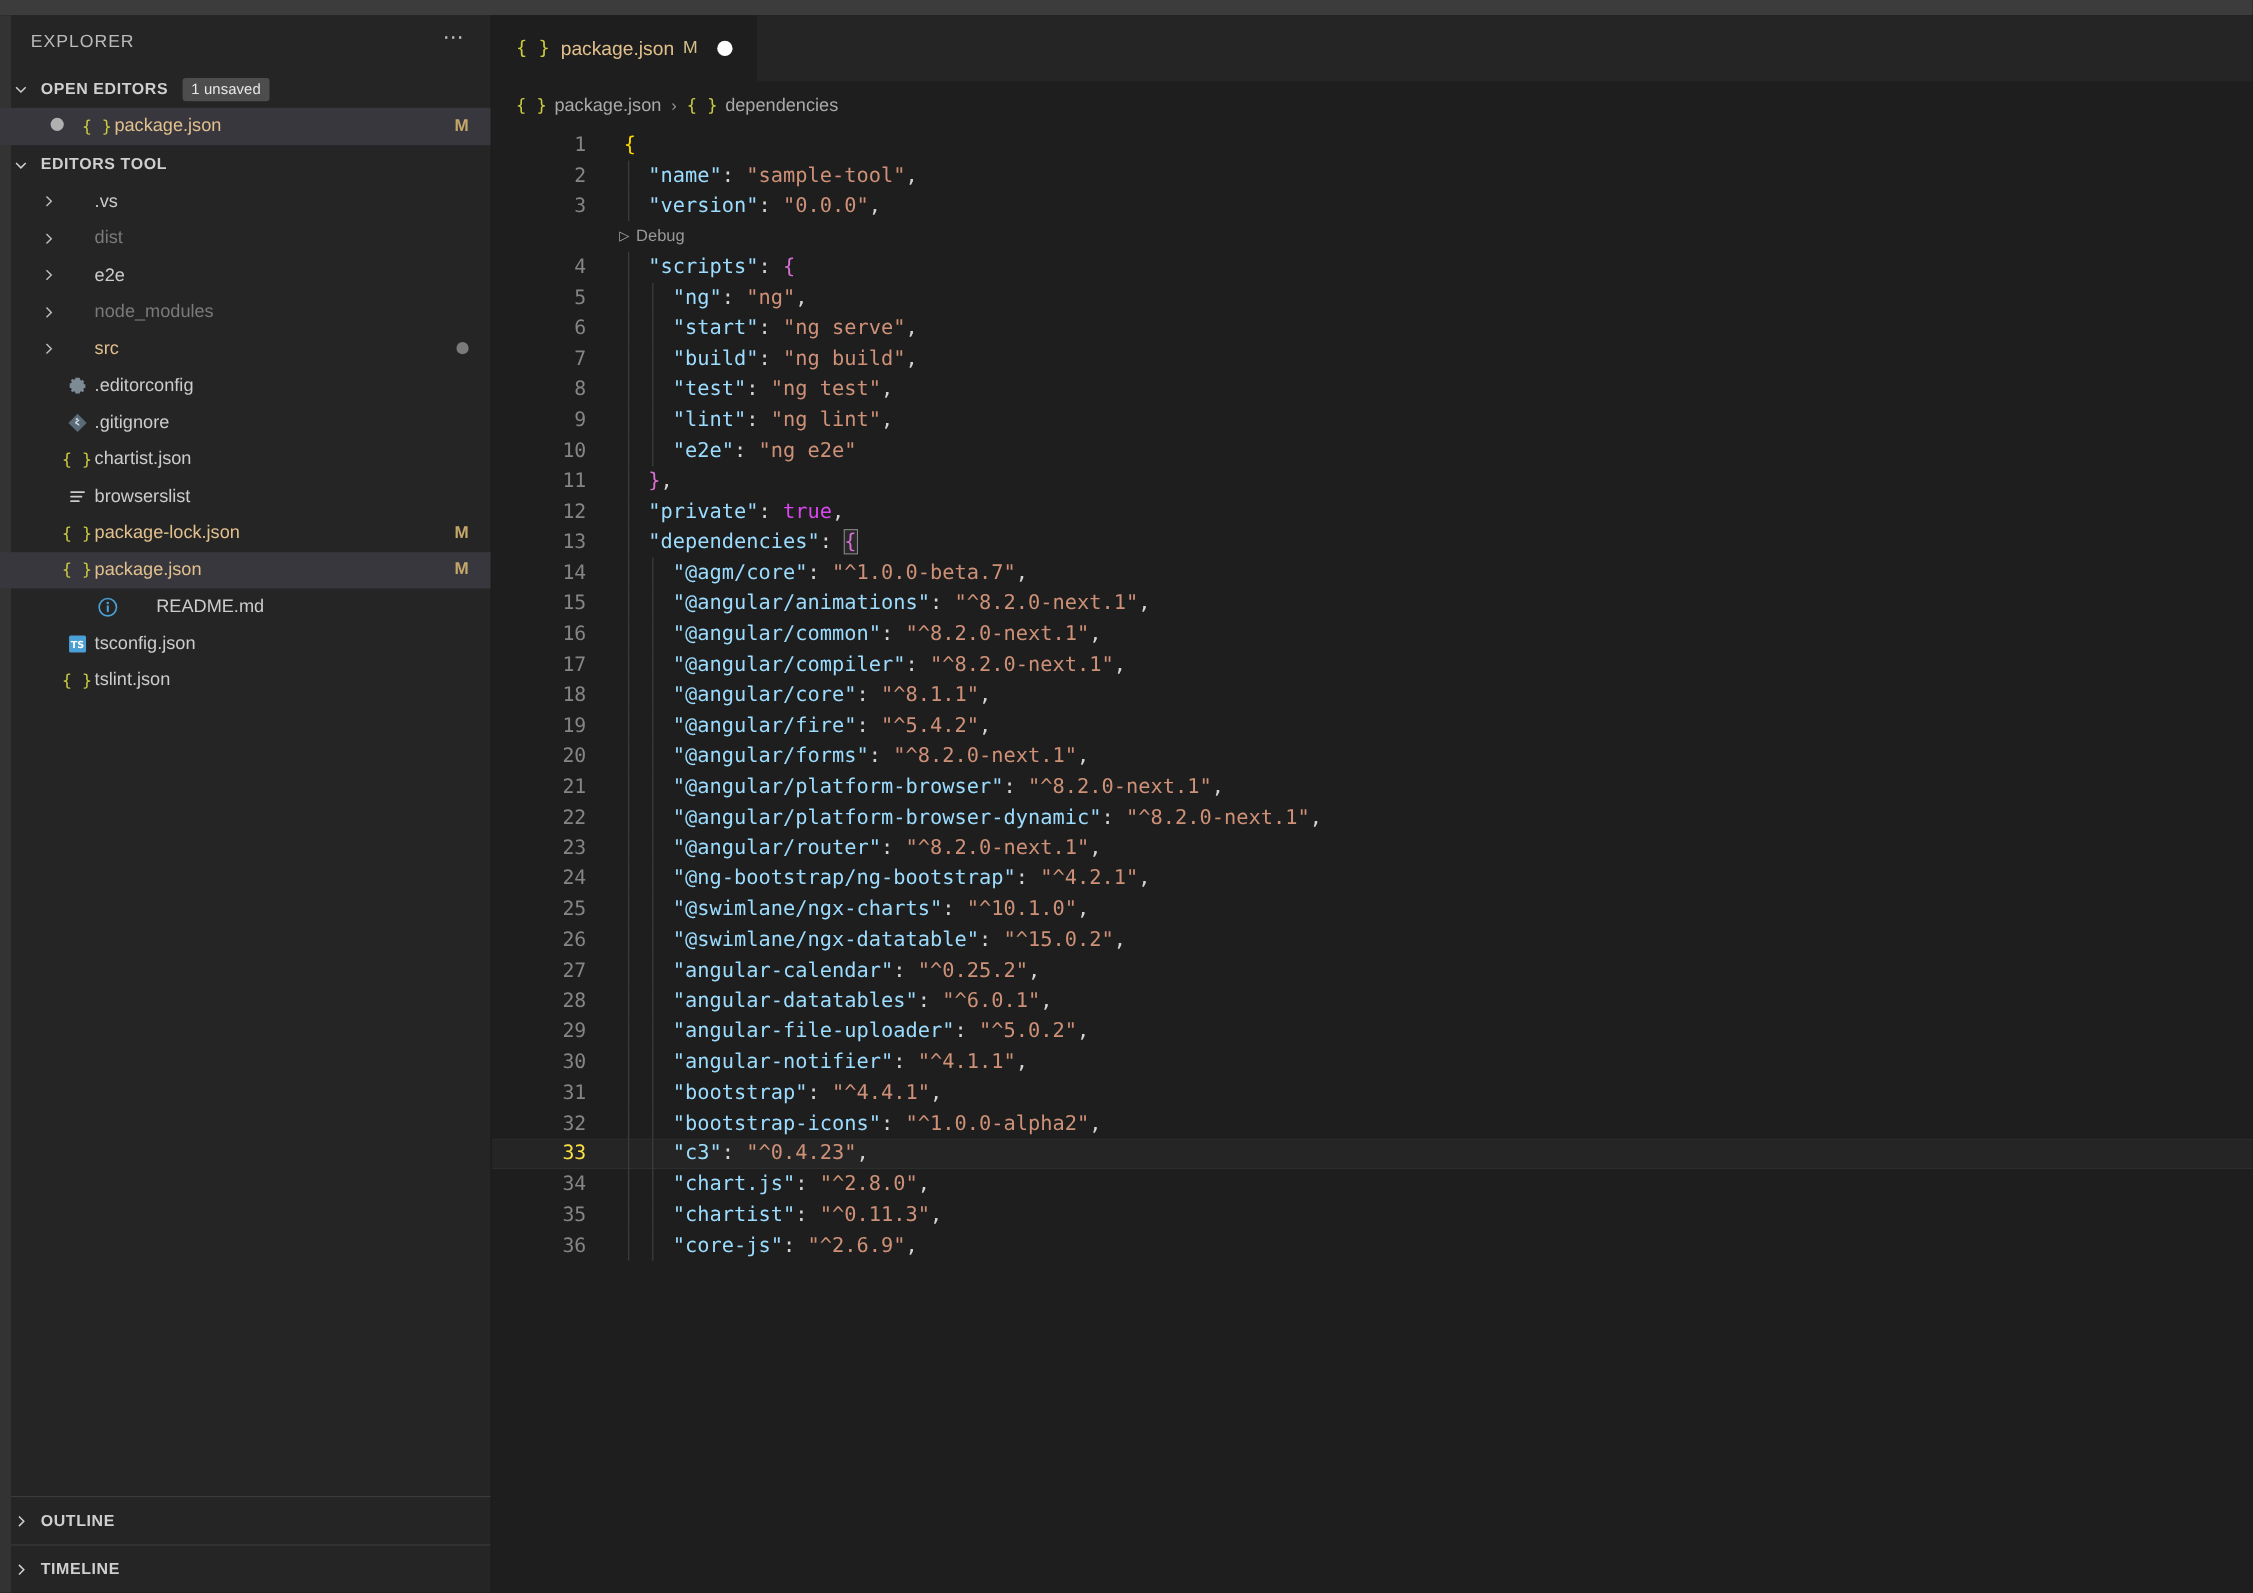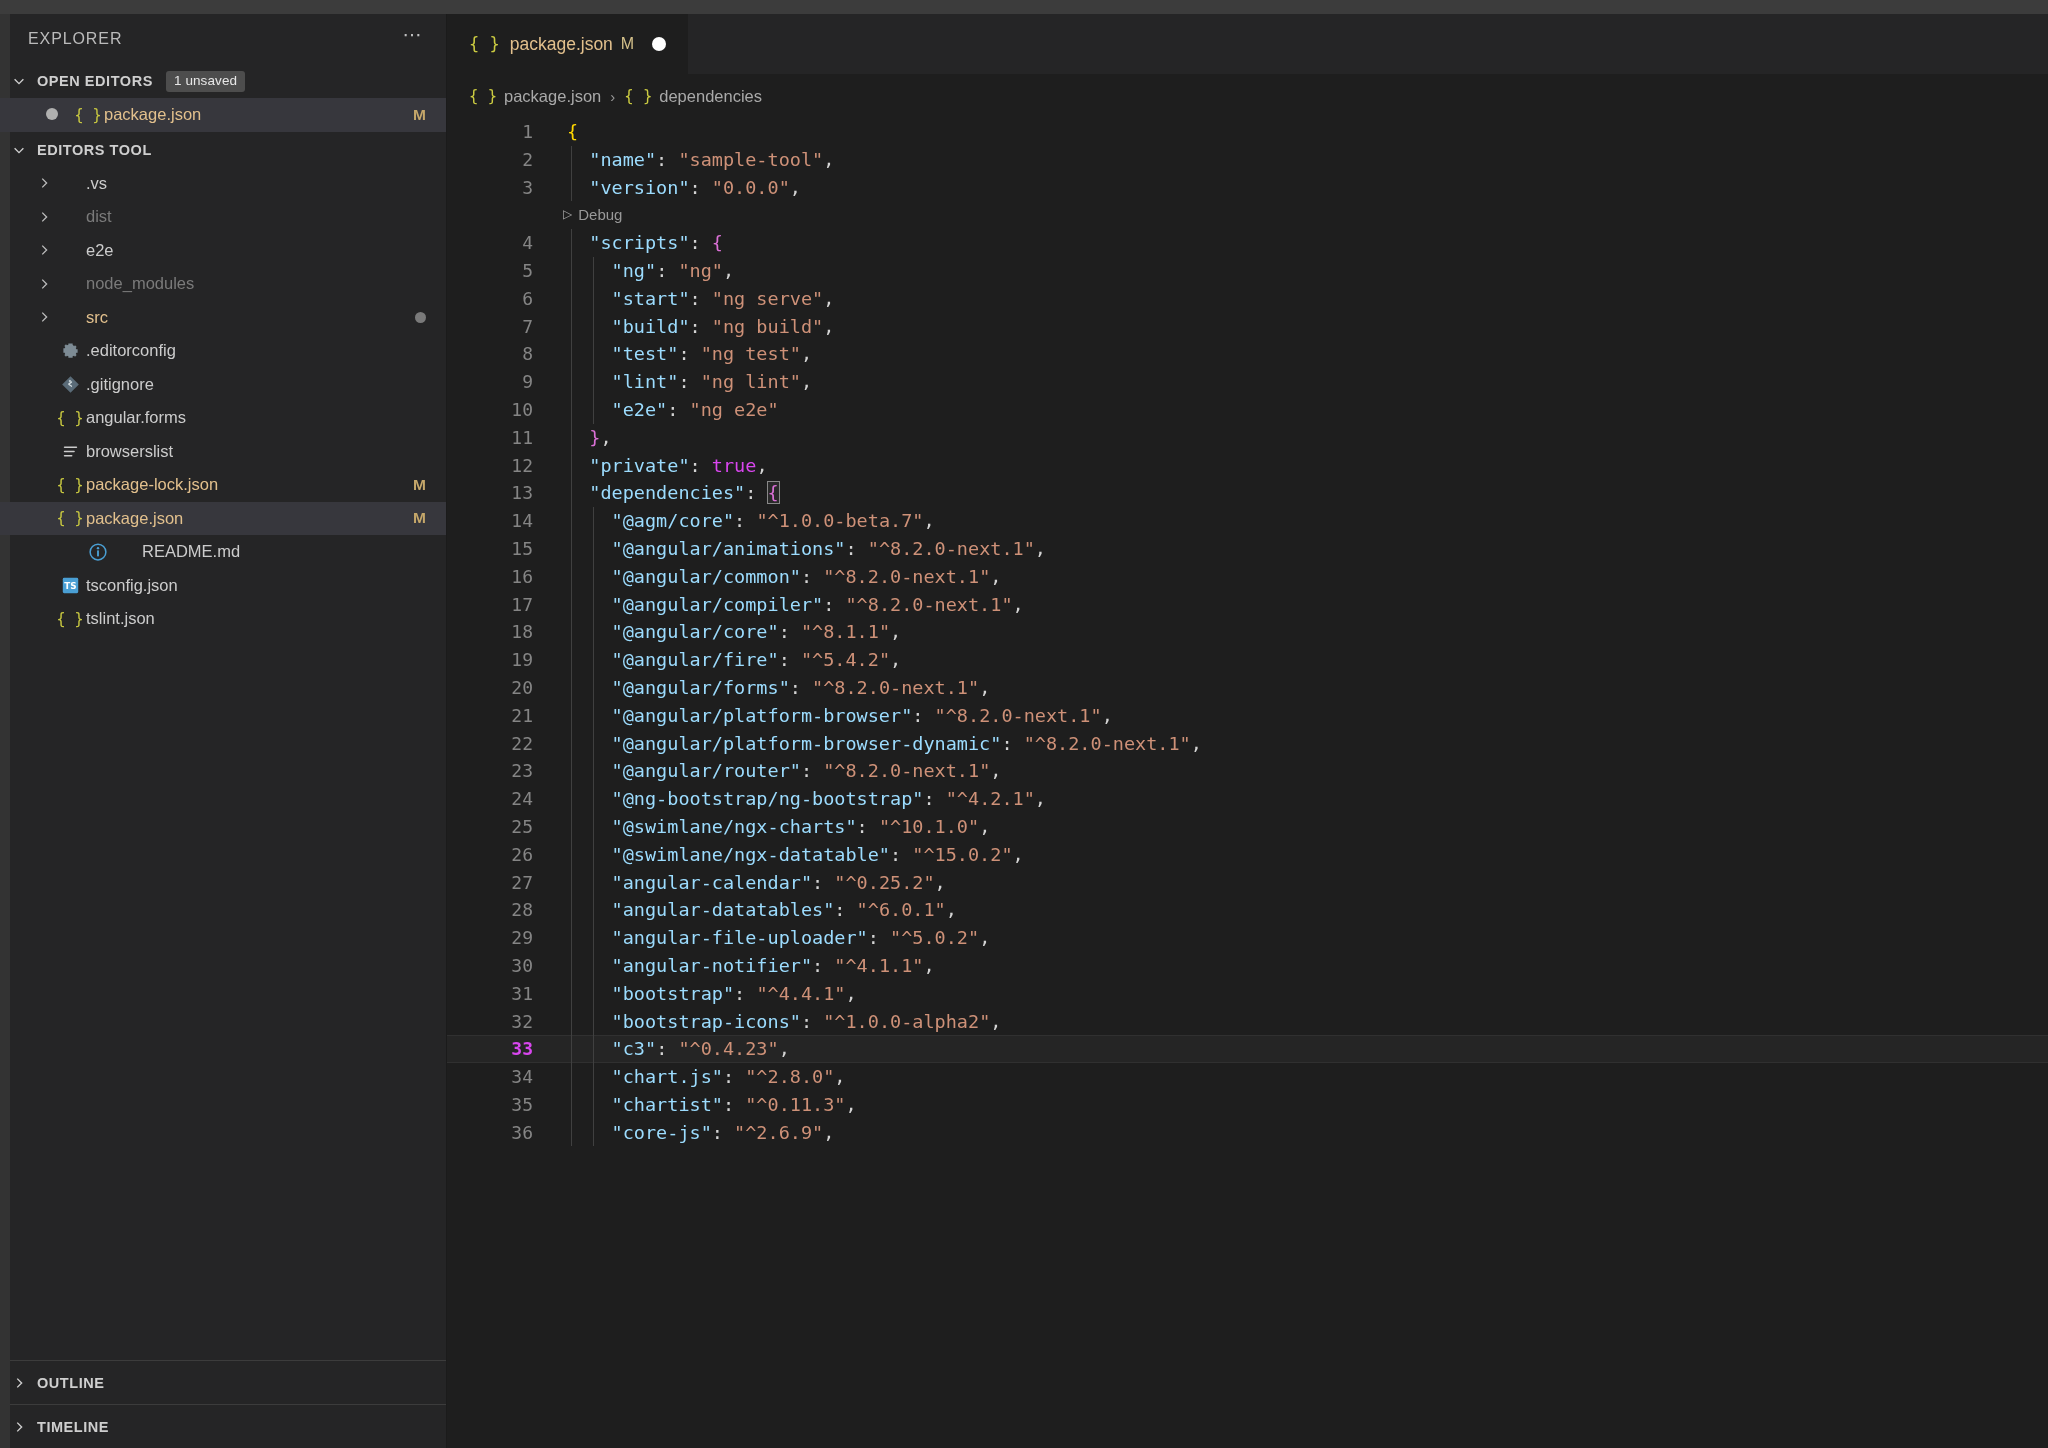--- a/index.html
+++ b/index.html
@@ -114,21 +114,21 @@
     font-size: 18.5px; line-height: 27.8px;
   }
   .crow {
     display:flex; align-items:flex-start; height:27.8px; position:relative; white-space:pre;
   }
   .crow.current { background: rgba(255,255,255,0.035); box-shadow: inset 0 1px 0 #303030, inset 0 -1px 0 #303030;}
   .lnum {
     width: 90px; flex: 0 0 90px; text-align: right; color: #858585;
     font-size: 18px; padding-right: 4px; user-select:none;
   }
-  .crow.current .lnum { color: #d946ef; font-weight:700; }
+  .crow.current .lnum { color: #fde047; font-weight:400; }
   .gutter {
     width: 26px; flex: 0 0 26px; position:relative;
   }
   .gutter .gbar {
     position:absolute; left: 8px; top: 1px; bottom: 1px; width: 6px; background:#7cb342; border-radius:1px;
   }
   .gutter .gdiff {
     position:absolute; left: 7px; top: 0px; bottom: 0px; width: 8px;
     background: repeating-linear-gradient(45deg,#2a6f9e 0 2px, transparent 2px 5px);
   }
@@ -259,21 +259,21 @@
                 <path fill="#cfd8dc" d="M6.4 5.1l1.1-1.1 1.1 1.1-1.1 1.1zM6.1 7.2l3.2-2.1v1.3L7.4 7.7l1.9 1.3v1.3L6.1 8.2z"></path>
               </svg>
             </span>
             <span class="label ">.gitignore</span>
           </div>
           <div class="row" style="padding-left: 32px;">
             <span class="chev"></span>
             <span class="fi">
               <span class="json-brace">{&nbsp;}</span>
             </span>
-            <span class="label ">angular.forms</span>
+            <span class="label ">chartist.json</span>
           </div>
           <div class="row" style="padding-left: 32px;">
             <span class="chev"></span>
             <span class="fi">
               <svg width="19" height="19" viewBox="0 0 16 16">
                 <g stroke="#cccccc" stroke-width="1.3" stroke-linecap="round">
                   <line x1="3" y1="4.5" x2="13" y2="4.5"></line>
                   <line x1="3" y1="8" x2="11" y2="8"></line>
                   <line x1="3" y1="11.5" x2="9" y2="11.5"></line>
                 </g>

